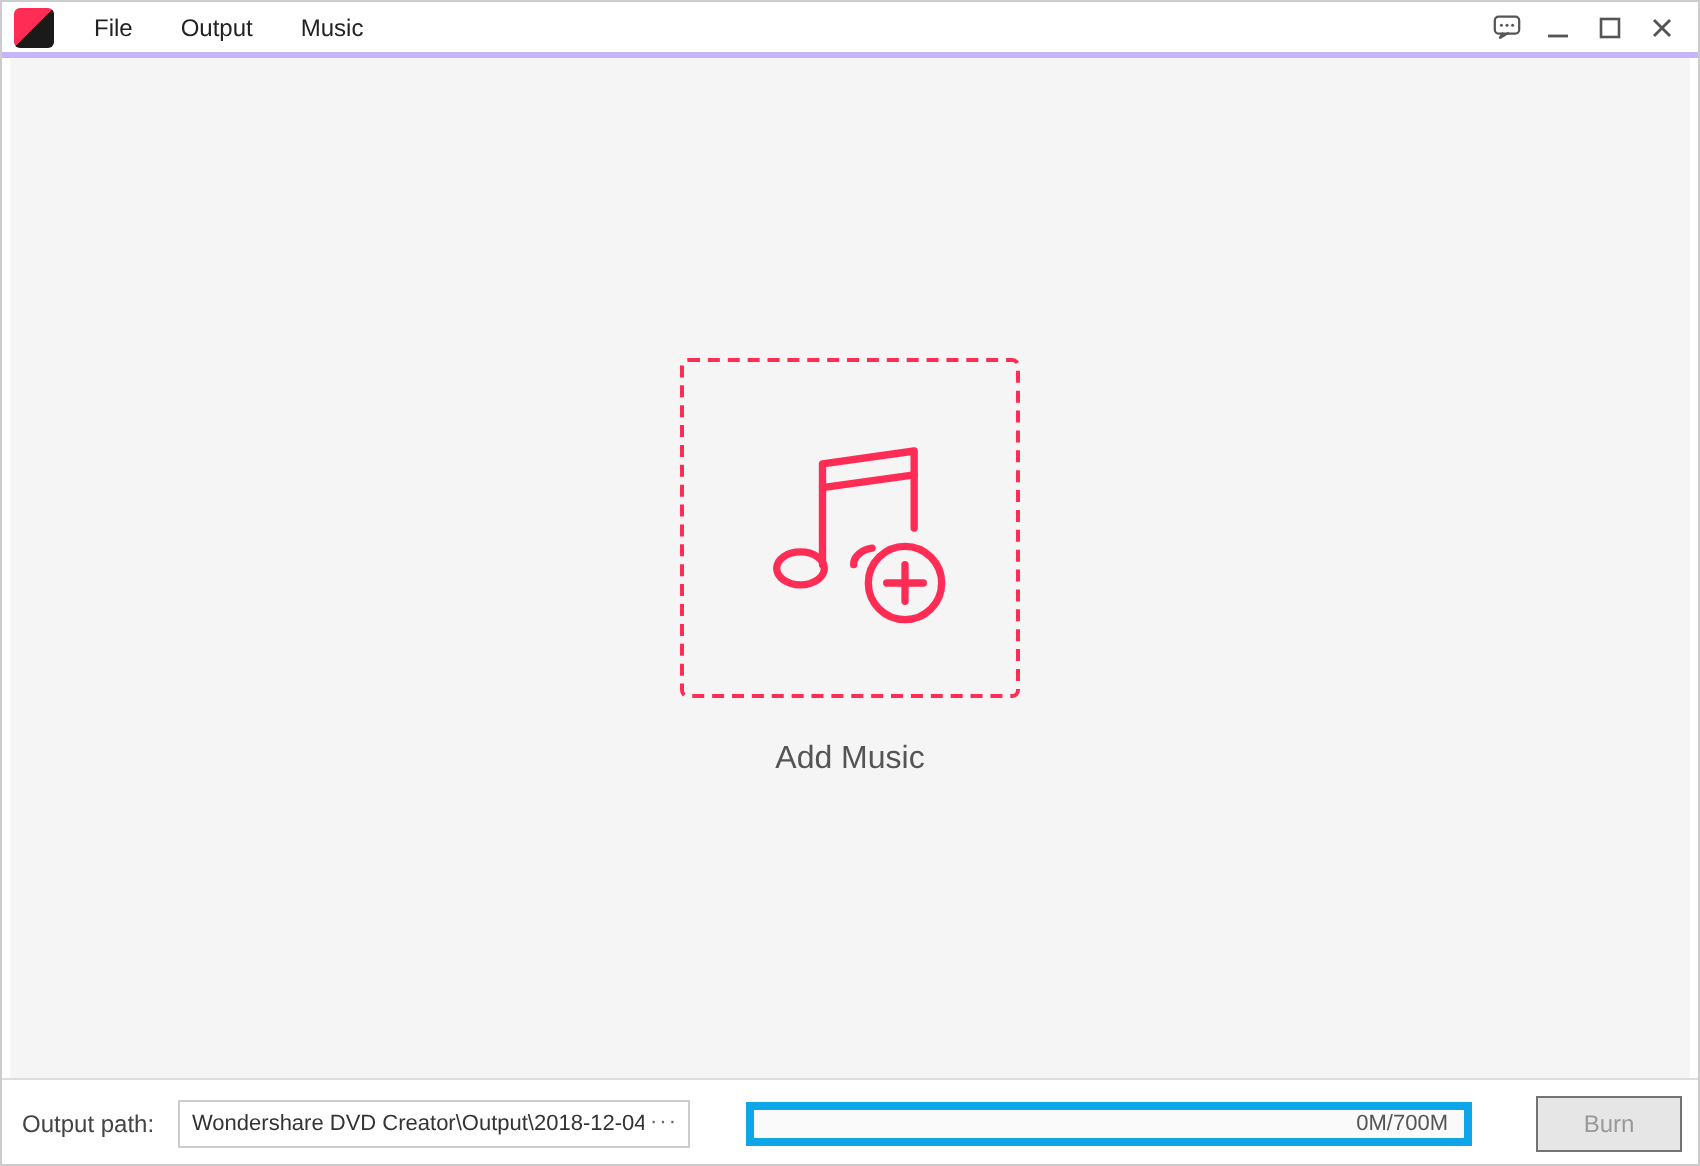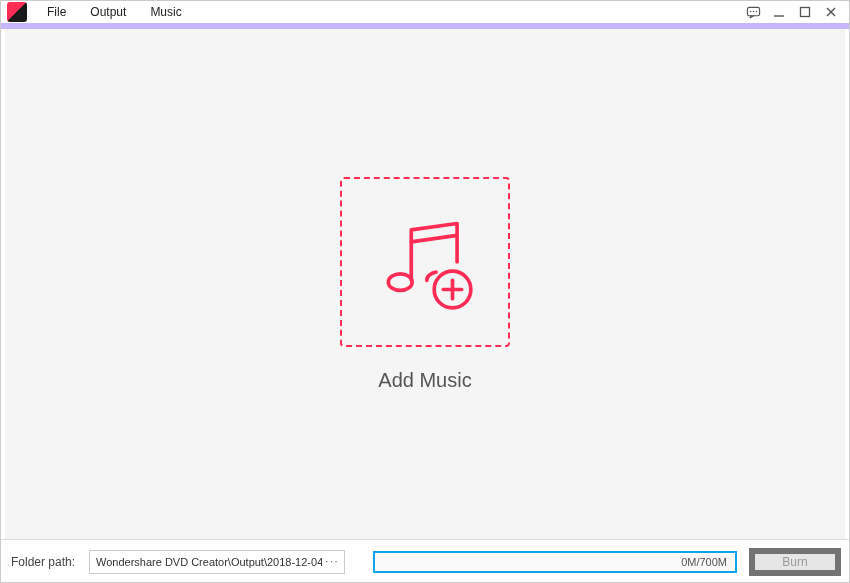--- a/index.html
+++ b/index.html
@@ -10,21 +10,21 @@
       font-size: 12px;
       color: #333;
       background: #fff;
       overflow: hidden;
       border: 1px solid #ccc;
     }
     .titlebar {
       height: 28px;
       display: flex;
       align-items: center;
-      border-bottom: 6px solid #c4b5fd;
+      border-bottom: 3px solid #c4b5fd;
       background: #fff;
     }
     .app-icon {
       width: 20px;
       height: 20px;
       margin: 0 8px 0 6px;
       background: linear-gradient(135deg, #ff2d55 50%, #1a1a1a 50%);
       border-radius: 3px;
     }
     .menu {
@@ -72,21 +72,21 @@
       display: flex;
       align-items: center;
       justify-content: center;
       cursor: pointer;
       background: #f5f5f5;
       position: relative;
     }
     .dropzone svg { display: block; }
     .add-label {
       margin-top: 22px;
-      font-size: 20px;
+      font-size: 16px;
       color: #555;
     }
     .footer {
       height: 44px;
       border-top: 1px solid #ddd;
       background: #fff;
       display: flex;
       align-items: center;
       padding: 0 8px;
       gap: 8px;
@@ -118,36 +118,36 @@
       line-height: 22px;
       font-size: 11px;
       color: #666;
       cursor: pointer;
       padding: 0 2px;
       letter-spacing: 1px;
     }
     .progress-wrap {
       flex: 1;
       margin-left: 20px;
-      margin-right: 4px;
+      margin-right: 24px;
       height: 22px;
-      border: 2px solid #0ea5e9;
+      border: 4px solid #0ea5e9;
       background: #fafafa;
       display: flex;
       align-items: center;
       justify-content: flex-end;
       padding: 0 8px;
       font-size: 11px;
       color: #555;
     }
     .burn-btn {
-      width: 92px;
+      width: 73px;
       height: 28px;
       background: #e6e6e6;
-      border: 6px solid #737373;
+      border: 1px solid #737373;
       color: #999;
       font-size: 12px;
       cursor: default;
       display: flex;
       align-items: center;
       justify-content: center;
     }
   </style>
 </head>
 <body>
@@ -201,21 +201,21 @@
         <circle cx="90" cy="90" r="20" fill="#f5f5f5" stroke="#ff2d55" stroke-width="4"></circle>
         <line x1="90" y1="80" x2="90" y2="100" stroke="#ff2d55" stroke-width="4" stroke-linecap="round"></line>
         <line x1="80" y1="90" x2="100" y2="90" stroke="#ff2d55" stroke-width="4" stroke-linecap="round"></line>
       </g>
     </svg>
   </div>
   <div class="add-label">Add Music</div>
 </div>
 
 <div class="footer">
-  <span class="footer-label">Folder path:</span>
+  <span class="footer-label">Output path:</span>
   <div class="path-input-wrap">
     <input class="path-input" value="Wondershare DVD Creator\Output\2018-12-04-113856" style="">
     <span class="path-browse">···</span>
   </div>
   <div class="progress-wrap">
     <span>0M/700M</span>
   </div>
   <div class="burn-btn">Burn</div>
 </div>
 

